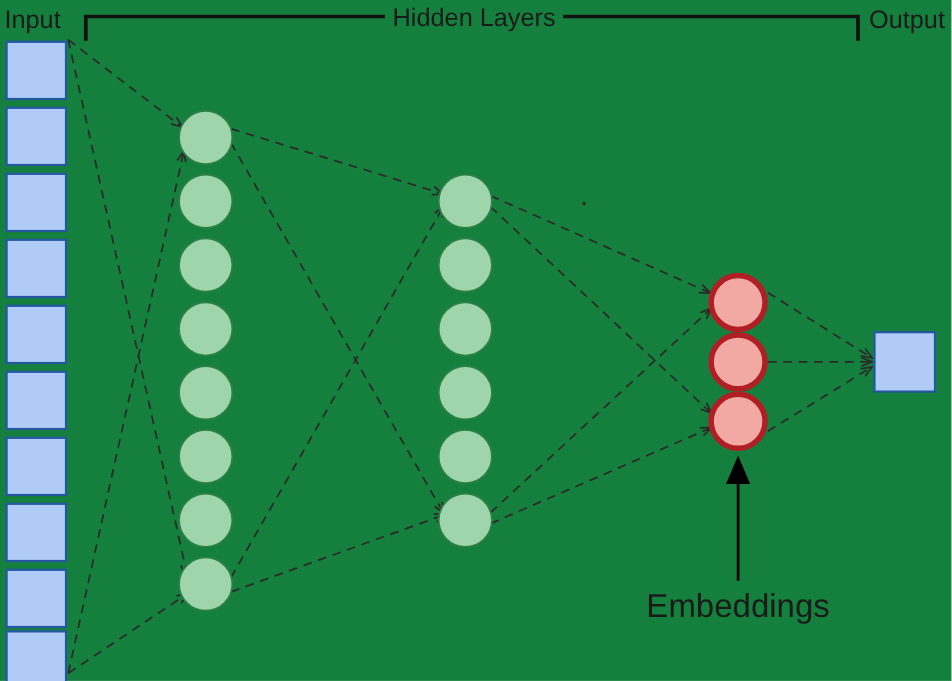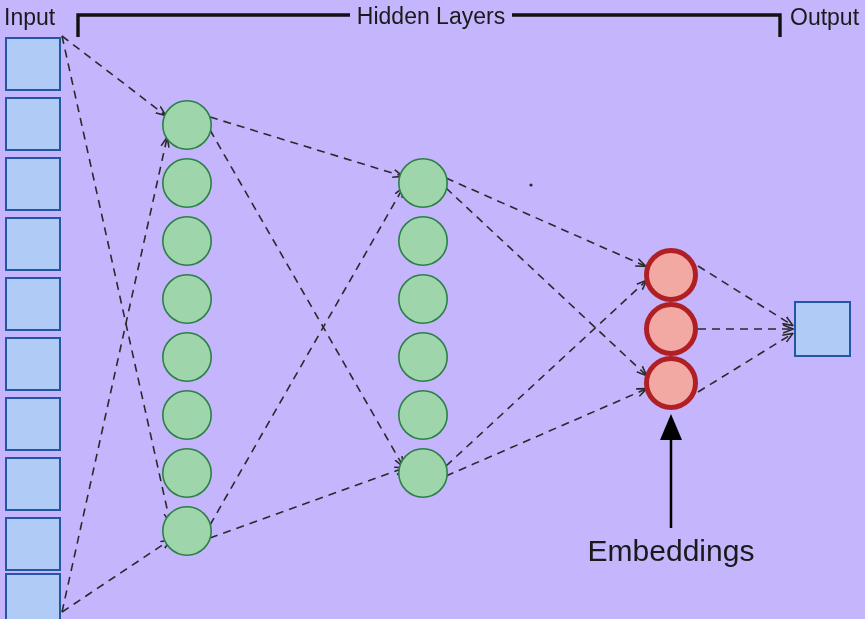--- a/index.html
+++ b/index.html
@@ -7,21 +7,21 @@
     padding: 0;
     background: #ffffff;
   }
   body {
     font-family: "Liberation Sans", sans-serif;
   }
   #diagram-root {
     position: relative;
     width: 865px;
     height: 619px;
-    background: #c4b5fd;
+    background: #15803d;
     overflow: hidden;
   }
   #diagram-svg {
     position: absolute;
     left: 0;
     top: 0;
     width: 865px;
     height: 619px;
   }
   .label-text {

